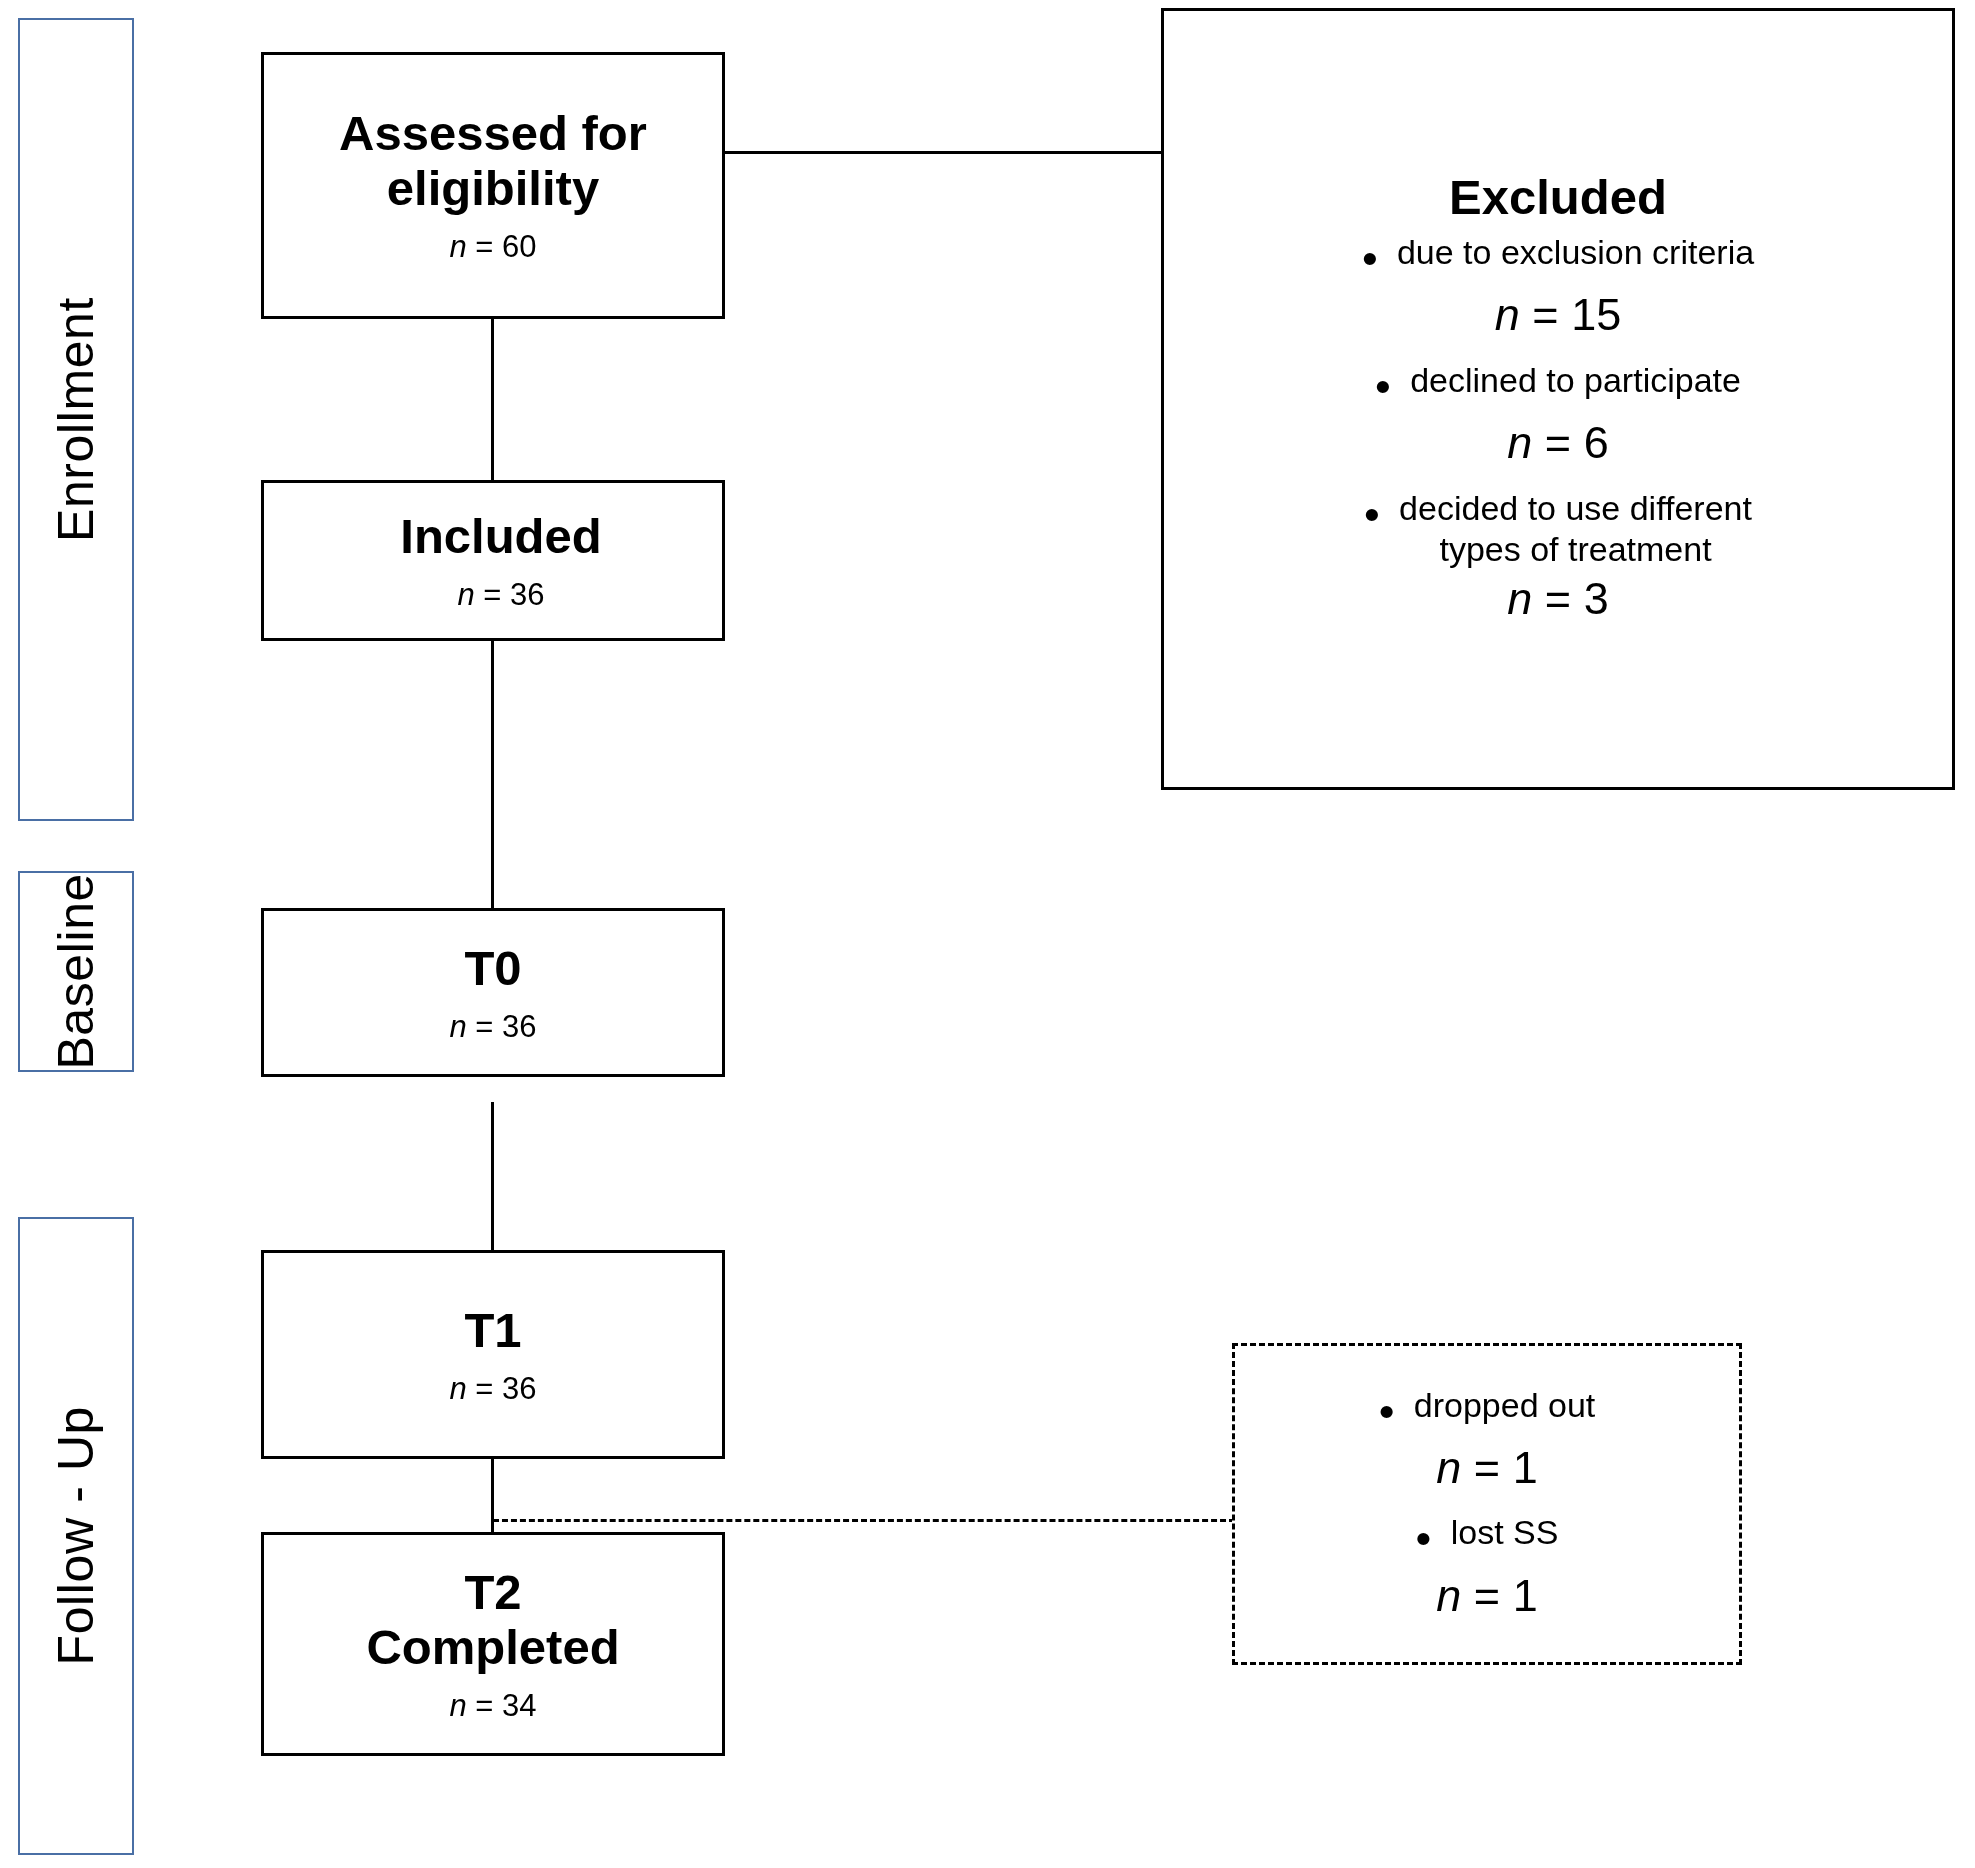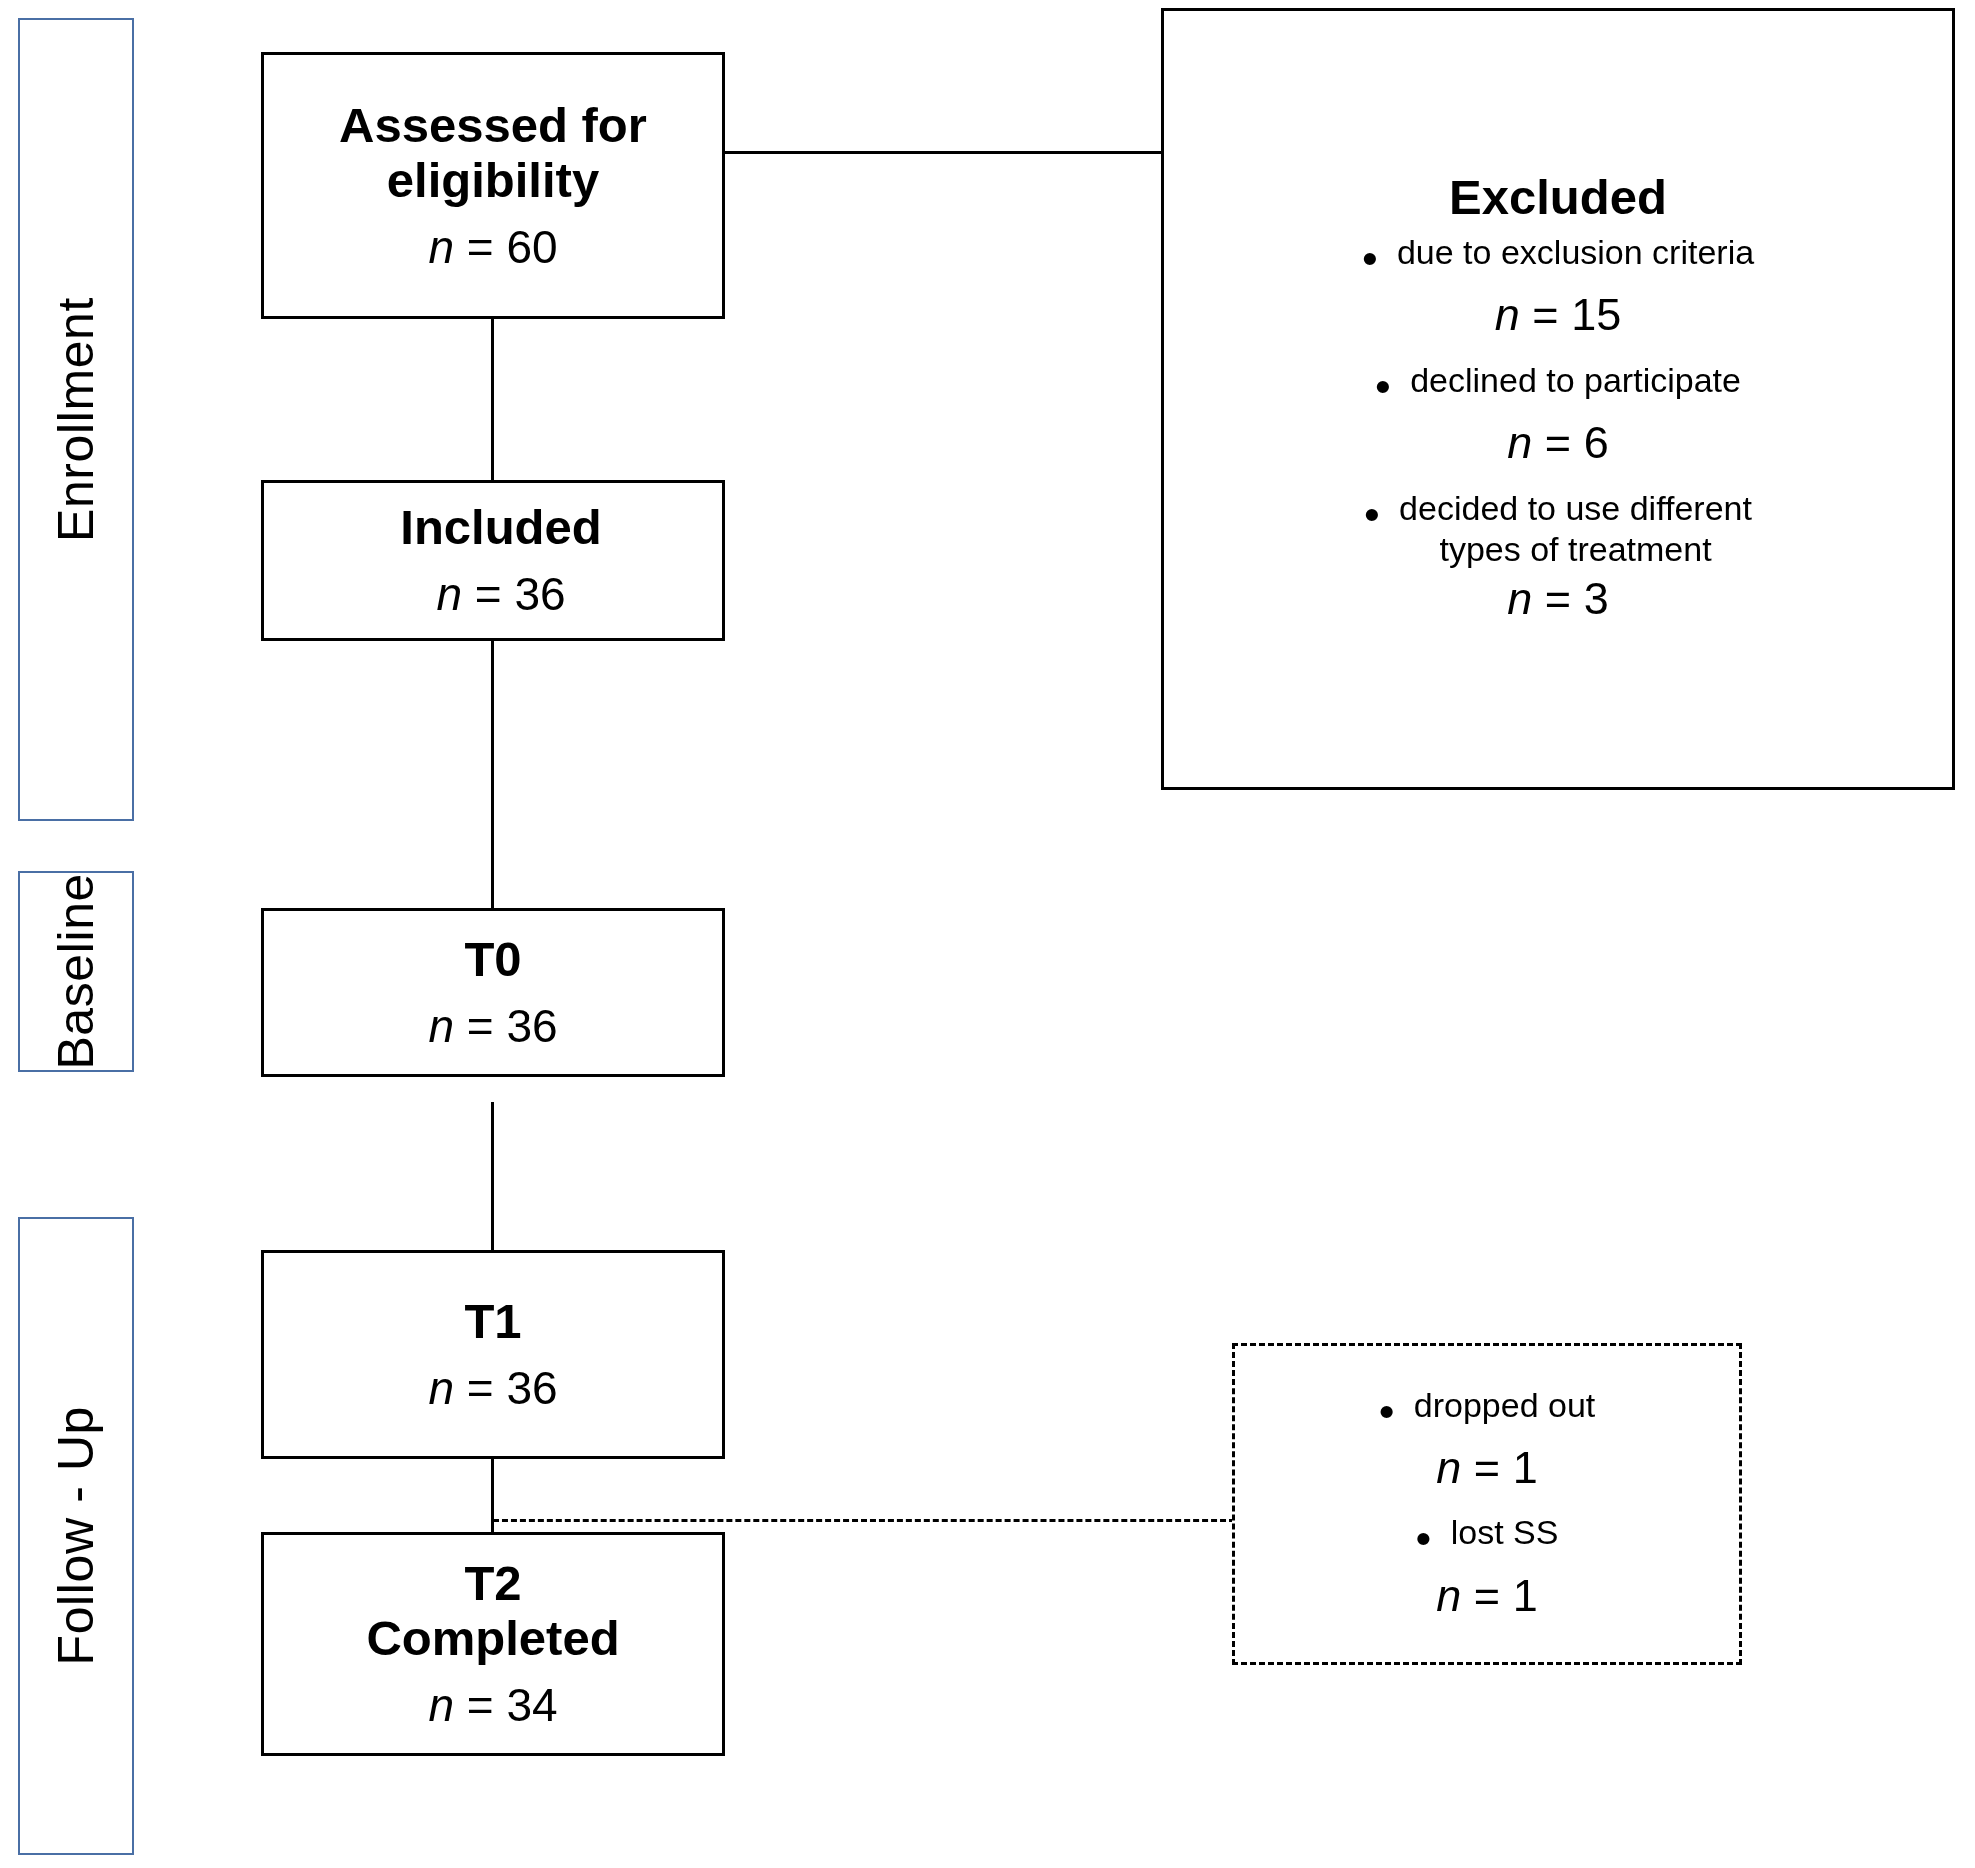--- a/index.html
+++ b/index.html
@@ -53,21 +53,21 @@
     text-align: center;
     z-index: 3;
   }
   .flow-title {
     font-size: 49px;
     font-weight: bold;
     line-height: 1.12;
     white-space: pre-line;
   }
   .flow-n {
-    font-size: 46px;
+    font-size: 31px;
     font-weight: 400;
     line-height: 1.12;
     margin-top: 14px;
     text-align: right;
   }
   .flow-n .ital { font-style: italic; }
 
   
   .side-box {
     position: absolute;

